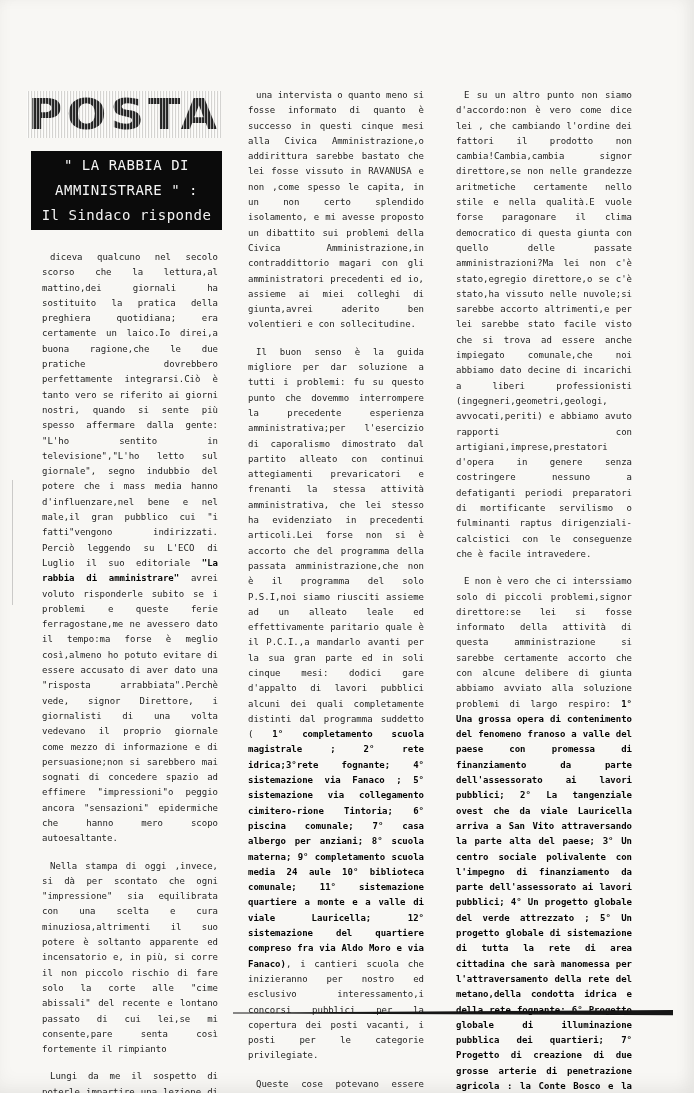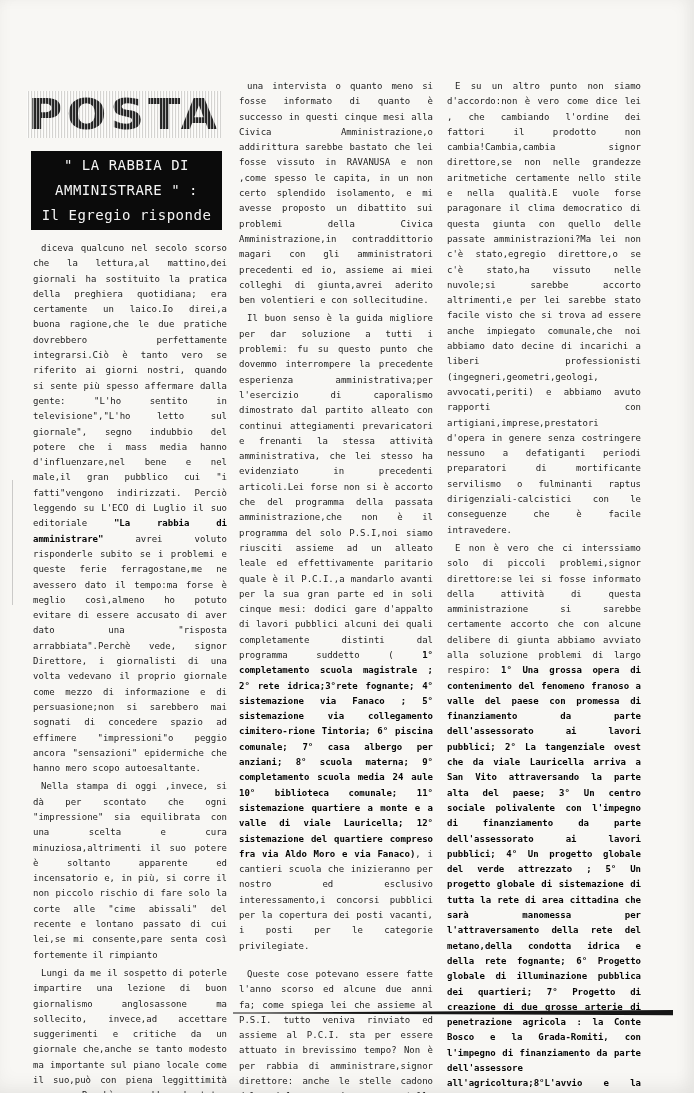--- a/index.html
+++ b/index.html
@@ -40,21 +40,21 @@
     letter-spacing:0.5px;
   }
 
   
   .col {
     position:absolute; width:200px;
     font-size:9px; line-height:15.3px;
     text-align:justify;
     color:#222;
   }
-  .col p { margin:3px; text-indent:8px; }
+  .col p { margin:12px; text-indent:8px; }
   .col p.gap { margin-top:13px; }
   .bold { font-weight:bold; color:#050505; }
 
   #col1 { left:30px;  top:238px; }
   #col2 { left:236px; top:76px;  }
   #col3 { left:444px; top:76px;  }
 
   
   .footer-rule {
     position:absolute; left:233px; top:1010px; width:440px; height:6px;
@@ -73,21 +73,21 @@
 
 <div class="page">
 
   <div class="logo">
     <span class="logo-text">POSTA</span>
   </div>
 
   <div class="headline">
     <div>" LA RABBIA DI</div>
     <div>AMMINISTRARE " :</div>
-    <div>Il Egregio risponde</div>
+    <div>Il Sindaco risponde</div>
   </div>
 
   <div class="col" id="col1">
       <p><span>diceva qualcuno nel secolo scorso che la lettura,al mattino,dei giornali ha sostituito la pratica della preghiera quotidiana; era certamente un laico.Io direi,a buona ragione,che le due pratiche dovrebbero perfettamente integrarsi.Ciò è tanto vero se riferito ai giorni nostri, quando si sente più spesso affermare dalla gente: "L'ho sentito in televisione","L'ho letto sul giornale", segno indubbio del potere che i mass media hanno d'influenzare,nel bene e nel male,il gran pubblico cui "i fatti"vengono indirizzati. Perciò leggendo su L'ECO di Luglio il suo editoriale </span><span class="bold">"La rabbia di amministrare"</span><span> avrei voluto risponderle subito se i problemi e queste ferie ferragostane,me ne avessero dato il tempo:ma forse è meglio così,almeno ho potuto evitare di essere accusato di aver dato una "risposta arrabbiata".Perchè vede, signor Direttore, i giornalisti di una volta vedevano il proprio giornale come mezzo di informazione e di persuasione;non si sarebbero mai sognati di concedere spazio ad effimere "impressioni"o peggio ancora "sensazioni" epidermiche che hanno mero scopo autoesaltante.</span></p>
       <p><span>Nella stampa di oggi ,invece, si dà per scontato che ogni "impressione" sia equilibrata con una scelta e cura minuziosa,altrimenti il suo potere è soltanto apparente ed incensatorio e, in più, si corre il non piccolo rischio di fare solo la corte alle "cime abissali" del recente e lontano passato di cui lei,se mi consente,pare senta così fortemente il rimpianto</span></p>
       <p><span>Lungi da me il sospetto di poterle impartire una lezione di buon giornalismo anglosassone ma sollecito, invece,ad accettare suggerimenti e critiche da un giornale che,anche se tanto modesto ma importante sul piano locale come il suo,può con piena leggittimità avanzare.Perchè sarebbe bastato, Santo Dio, che lei mi avesse chiesto</span></p>
     </div>
   <div class="col" id="col2">
       <p><span>una intervista o quanto meno si fosse informato di quanto è successo in questi cinque mesi alla Civica Amministrazione,o addirittura sarebbe bastato che lei fosse vissuto in RAVANUSA e non ,come spesso le capita, in un non certo splendido isolamento, e mi avesse proposto un dibattito sui problemi della Civica Amministrazione,in contraddittorio magari con gli amministratori precedenti ed io, assieme ai miei colleghi di giunta,avrei aderito ben volentieri e con sollecitudine.</span></p>
       <p><span>Il buon senso è la guida migliore per dar soluzione a tutti i problemi: fu su questo punto che dovemmo interrompere la precedente esperienza amministrativa;per l'esercizio di caporalismo dimostrato dal partito alleato con continui attegiamenti prevaricatori e frenanti la stessa attività amministrativa, che lei stesso ha evidenziato in precedenti articoli.Lei forse non si è accorto che del programma della passata amministrazione,che non è il programma del solo P.S.I,noi siamo riusciti assieme ad un alleato leale ed effettivamente paritario quale è il P.C.I.,a mandarlo avanti per la sua gran parte ed in soli cinque mesi: dodici gare d'appalto di lavori pubblici alcuni dei quali completamente distinti dal programma suddetto ( </span><span class="bold">1° completamento scuola magistrale ; 2° rete idrica;3°rete fognante; 4° sistemazione via Fanaco ; 5° sistemazione via collegamento cimitero-rione Tintoria; 6° piscina comunale; 7° casa albergo per anziani; 8° scuola materna; 9° completamento scuola media 24 aule 10° biblioteca comunale; 11° sistemazione quartiere a monte e a valle di viale Lauricella; 12° sistemazione del quartiere compreso fra via Aldo Moro e via Fanaco)</span><span>, i cantieri scuola che inizieranno per nostro ed esclusivo interessamento,i concorsi pubblici per la copertura dei posti vacanti, i posti per le categorie privilegiate.</span></p>

